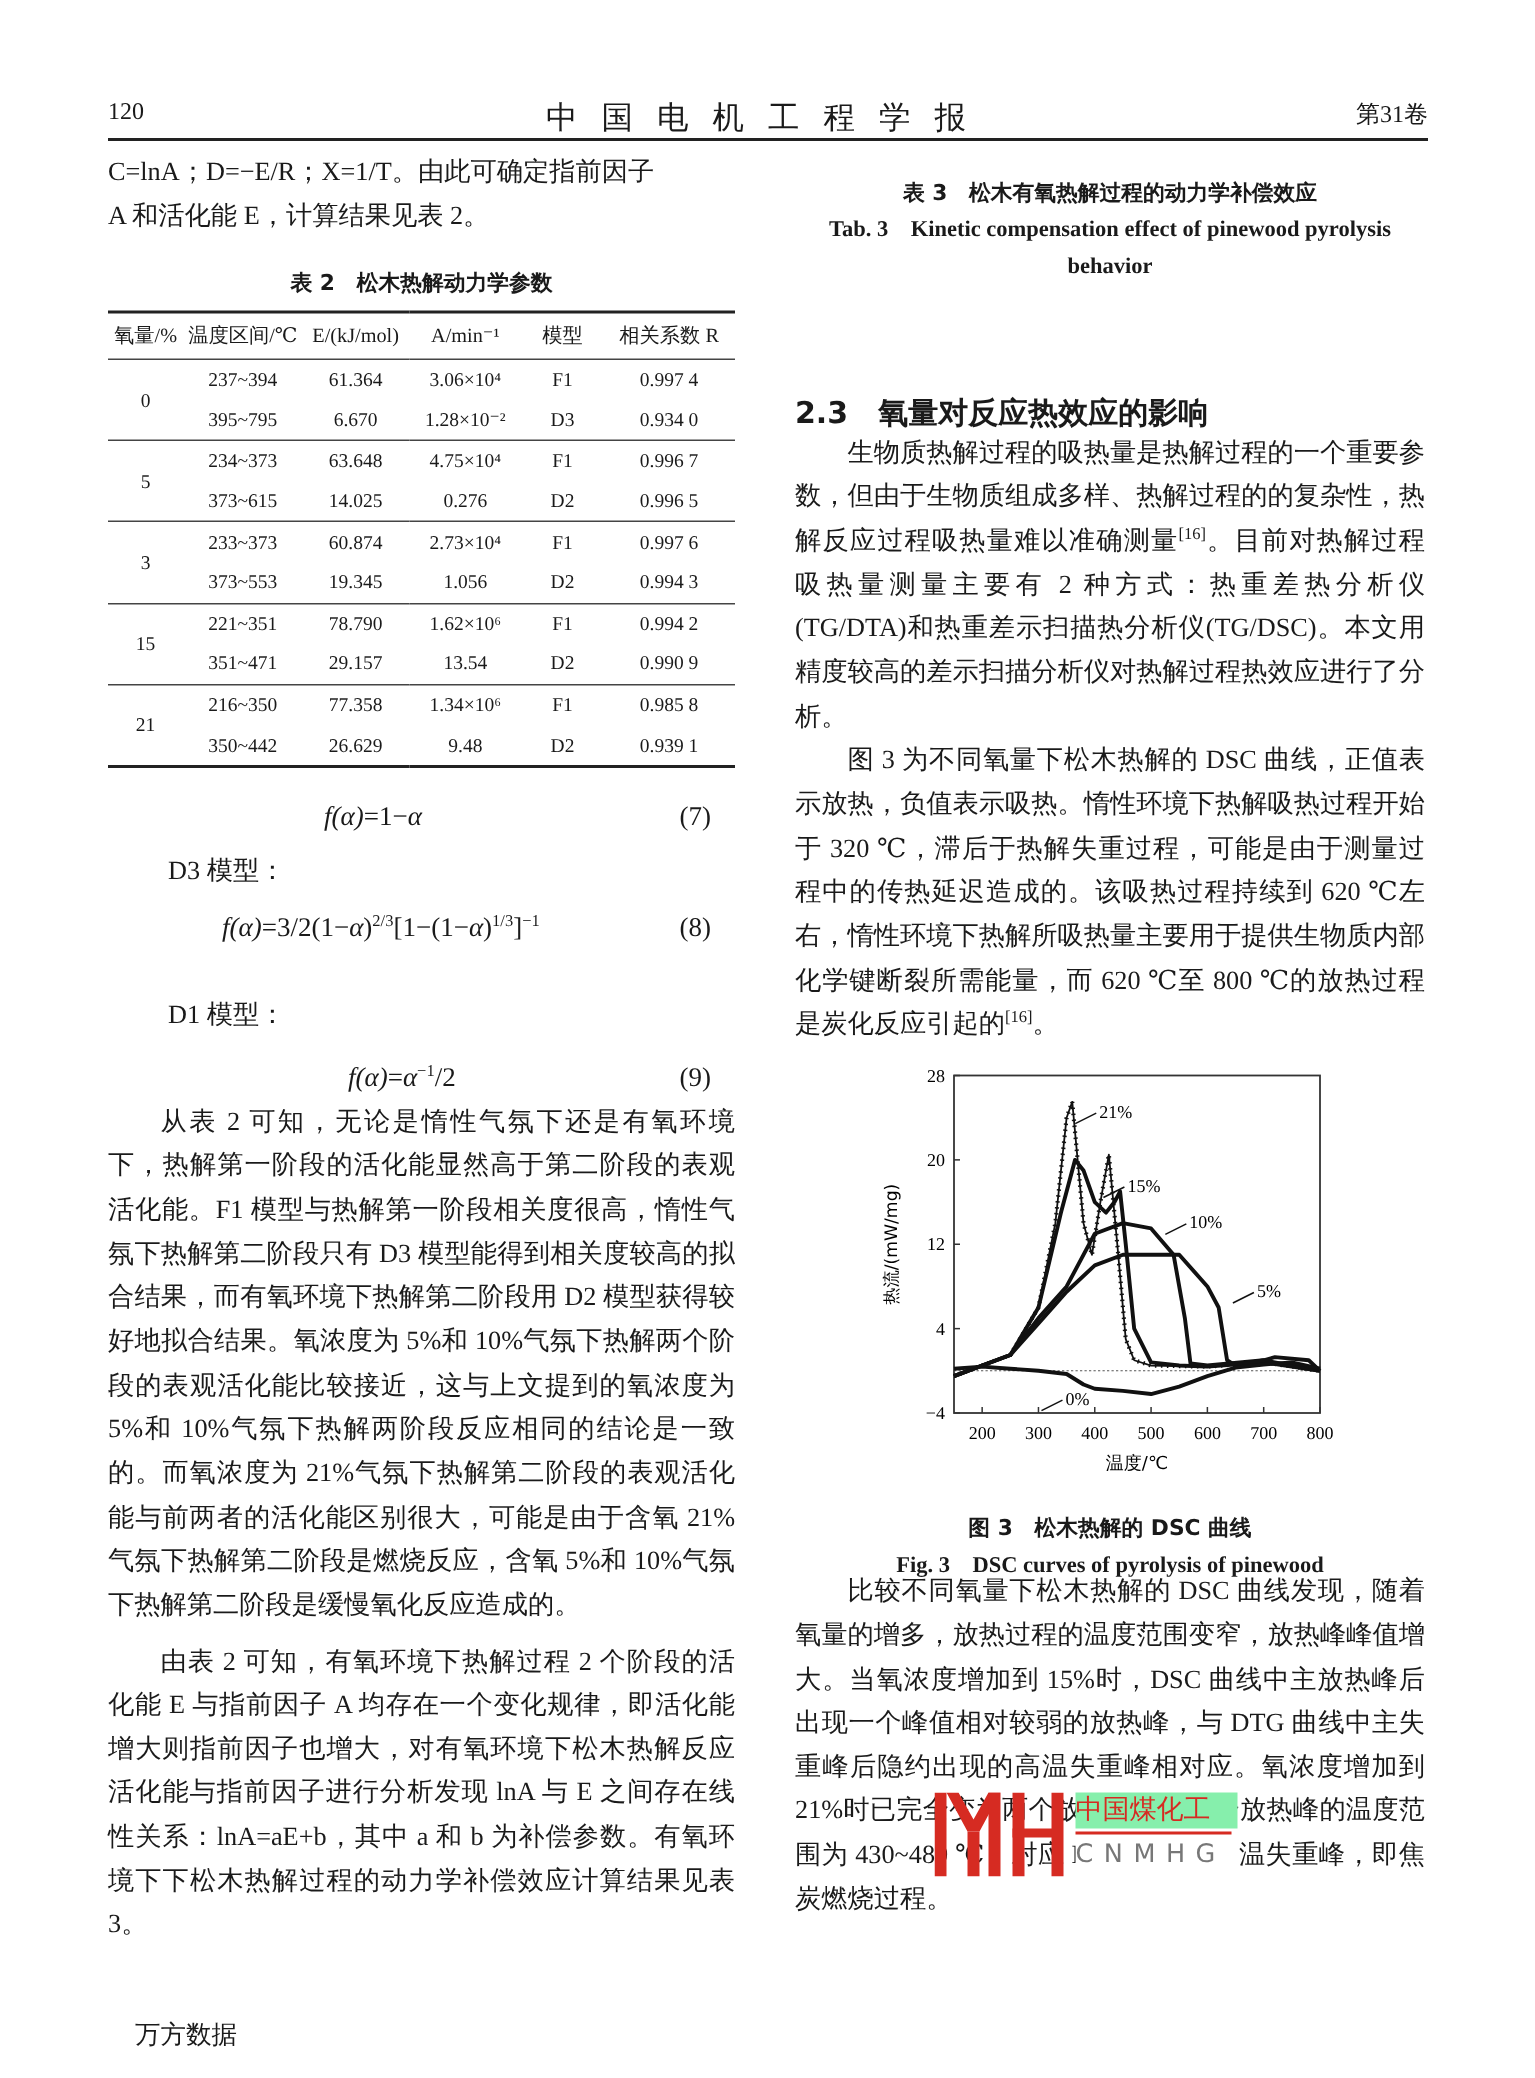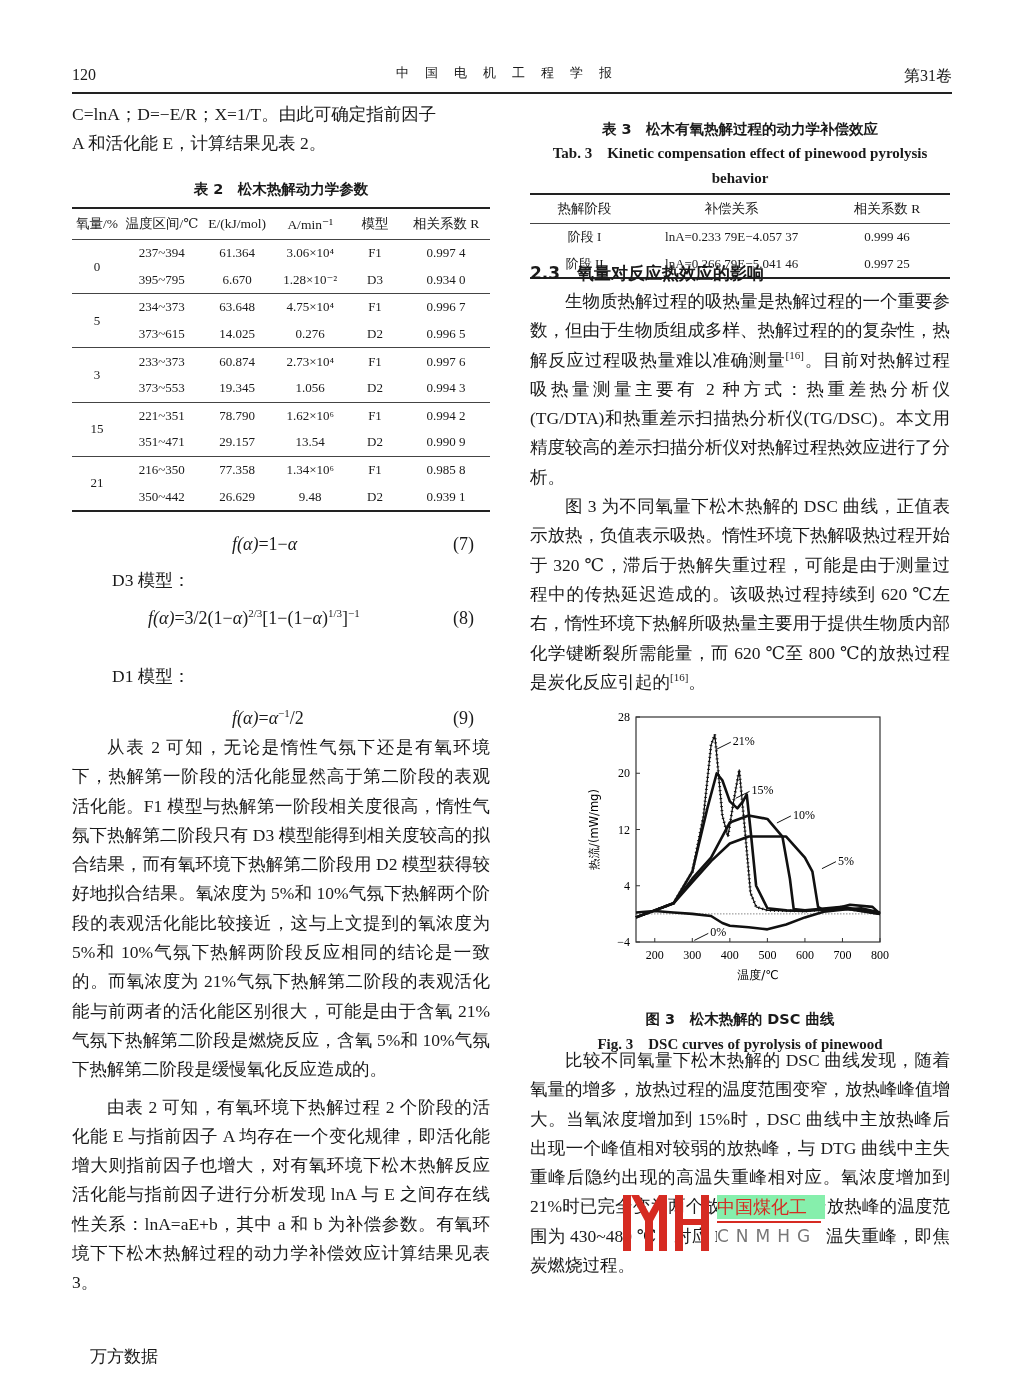--- a/index.html
+++ b/index.html
@@ -1,21 +1,21 @@
 <!DOCTYPE html>
 <html><head>
 <meta charset="utf-8">
 <style>
   html, body { margin:0; padding:0; background:#fff; }
   body { width:1023px; height:1385px; position:relative; overflow:hidden;
          font-family:"Liberation Serif","DejaVu Serif",serif; color:#1a1a1a; }
   .abs { position:absolute; }
   .hdr { top:62px; left:72px; width:880px; height:28px; font-size:16px; }
   .hdr .pg { position:absolute; left:0; top:4px; }
-  .hdr .jt { position:absolute; left:0; width:100%; text-align:center; top:2px; letter-spacing:16px; font-size:13px; }
+  .hdr .jt { position:absolute; left:0; width:100%; text-align:center; top:2px; letter-spacing:16px; font-size:21px; }
   .hdr .vol { position:absolute; right:0; top:4px; }
   .hdr-rule { top:92px; left:72px; width:880px; border-top:2px solid #222; }
 
   .col { font-size:17.5px; line-height:29.3px; text-align:justify; }
   .col p { margin:0; }
   .ind { text-indent:2em; }
   sup { font-size:11px; line-height:0; }
 
   .cap-cn { font-weight:bold; font-size:14.5px; text-align:center; font-family:"DejaVu Sans",sans-serif;margin-top:13px; }
   .cap-en { font-weight:bold; font-size:15px; text-align:center; }
@@ -25,21 +25,21 @@
   table.t2 thead th { height:30px; font-size:13.5px; }
   .top-rule { border-top:2px solid #222; }
   .mid-rule { border-top:1px solid #444; }
   .bot-rule { border-bottom:2px solid #222; }
 
   .eq { height:46px; position:relative; font-size:18px; }
   .eq .expr { position:absolute; font-style:italic; }
   .eq .num { position:absolute; right:16px; }
   .lbl { font-size:17.5px; }
 
-  .sec { font-family:"DejaVu Sans",sans-serif; font-size:17px; font-weight:bold; }
+  .sec { font-family:"DejaVu Sans",sans-serif; font-size:20px; font-weight:bold; }
   .footer { left:90px; top:1345px; font-family:"DejaVu Sans",sans-serif; font-size:17px; }
   .wm-box { position:absolute; }
 </style>
 </head>
 <body>
 
 <div class="abs hdr">
   <span class="pg">120</span>
   <span class="jt">中国电机工程学报</span>
   <span class="vol">第31卷</span>
@@ -139,21 +139,21 @@
           <td>9.48</td>
           <td>D2</td>
           <td>0.939 1</td>
         </tr>
       </tbody>
   </table>
 </div>
 
 <div class="abs" style="left:72px; top:520px; width:418px;">
   <div class="eq">
-    <span class="expr" style="left:160px; top:14px;"><i>f</i>(<i>α</i>)<span style="font-style:normal">=1−</span><i>α</i></span>
+    <span class="expr" style="left:144px; top:14px;"><i>f</i>(<i>α</i>)<span style="font-style:normal">=1−</span><i>α</i></span>
     <span class="num" style="top:14px;">(7)</span>
   </div>
   <div class="lbl" style="padding-left:40px; height:30px; margin-top:2px;">D3 模型：</div>
   <div class="eq">
     <span class="expr" style="left:76px; top:10px;"><i>f</i>(<i>α</i>)<span style="font-style:normal">=3/2(1−</span><i>α</i><span style="font-style:normal">)<sup>2/3</sup>[1−(1−</span><i>α</i><span style="font-style:normal">)<sup>1/3</sup>]<sup>−1</sup></span></span>
     <span class="num" style="top:10px;">(8)</span>
   </div>
   <div class="lbl" style="padding-left:40px; height:30px;margin-top:20px;">D1 模型：</div>
   <div class="eq">
     <span class="expr" style="left:160px; top:14px;"><i>f</i>(<i>α</i>)<span style="font-style:normal">=</span><i>α</i><span style="font-style:normal"><sup>−1</sup>/2</span></span>
@@ -163,41 +163,20 @@
 
 <div class="abs col" style="left:72px; top:733px; width:418px;">
   <p class="ind">从表 2 可知，无论是惰性气氛下还是有氧环境下，热解第一阶段的活化能显然高于第二阶段的表观活化能。F1 模型与热解第一阶段相关度很高，惰性气氛下热解第二阶段只有 D3 模型能得到相关度较高的拟合结果，而有氧环境下热解第二阶段用 D2 模型获得较好地拟合结果。氧浓度为 5%和 10%气氛下热解两个阶段的表观活化能比较接近，这与上文提到的氧浓度为 5%和 10%气氛下热解两阶段反应相同的结论是一致的。而氧浓度为 21%气氛下热解第二阶段的表观活化能与前两者的活化能区别很大，可能是由于含氧 21%气氛下热解第二阶段是燃烧反应，含氧 5%和 10%气氛下热解第二阶段是缓慢氧化反应造成的。</p>
   <p class="ind" style="margin-top:8px;">由表 2 可知，有氧环境下热解过程 2 个阶段的活化能 E 与指前因子 A 均存在一个变化规律，即活化能增大则指前因子也增大，对有氧环境下松木热解反应活化能与指前因子进行分析发现 lnA 与 E 之间存在线性关系：lnA=aE+b，其中 a 和 b 为补偿参数。有氧环境下下松木热解过程的动力学补偿效应计算结果见表 3。</p>
 </div>
 
 <div class="abs" style="left:530px; top:104px; width:420px;">
   <div class="cap-cn" style="line-height:24px;">表 3　松木有氧热解过程的动力学补偿效应</div>
   <div class="cap-en" style="line-height:24px;">Tab. 3　Kinetic compensation effect of pinewood pyrolysis</div>
   <div class="cap-en" style="line-height:26px;">behavior</div>
-  <table class="t2" style="margin-top:2px; font-size:13px;">
-    <thead>
-      <tr class="top-rule">
-        <th style="width:26%; height:28px;">热解阶段</th>
-        <th style="width:44%; height:28px;">补偿关系</th>
-        <th style="width:30%; height:28px;">相关系数 R</th>
-      </tr>
-    </thead>
-    <tbody>
-      <tr class="mid-rule">
-        <td style="height:25px;">阶段 I</td>
-        <td>lnA=0.233 79E−4.057 37</td>
-        <td>0.999 46</td>
-      </tr>
-      <tr class="bot-rule">
-        <td style="height:25px;">阶段 II</td>
-        <td>lnA=0.266 79E−5.041 46</td>
-        <td>0.997 25</td>
-      </tr>
-    </tbody>
-  </table>
 </div>
 
 <div class="abs sec" style="left:530px; top:262px;">2.3　氧量对反应热效应的影响</div>
 
 <div class="abs col" style="left:530px; top:287px; width:420px;">
   <p class="ind"><span>生物质热解过程的吸热量是热解过程的一个重要参数，但由于生物质组成多样、热解过程的的复杂性，热解反应过程吸热量难以准确测量</span><sup>[16]</sup><span>。目前对热解过程吸热量测量主要有 2 种方式：热重差热分析仪(TG/DTA)和热重差示扫描热分析仪(TG/DSC)。本文用精度较高的差示扫描分析仪对热解过程热效应进行了分析。</span></p>
   <p class="ind"><span>图 3 为不同氧量下松木热解的 DSC 曲线，正值表示放热，负值表示吸热。惰性环境下热解吸热过程开始于 320 ℃，滞后于热解失重过程，可能是由于测量过程中的传热延迟造成的。该吸热过程持续到 620 ℃左右，惰性环境下热解所吸热量主要用于提供生物质内部化学键断裂所需能量，而 620 ℃至 800 ℃的放热过程是炭化反应引起的</span><sup>[16]</sup><span>。</span></p>
 </div>
 
 <div class="abs" style="left:580px; top:700px; width:320px; height:290px;">

